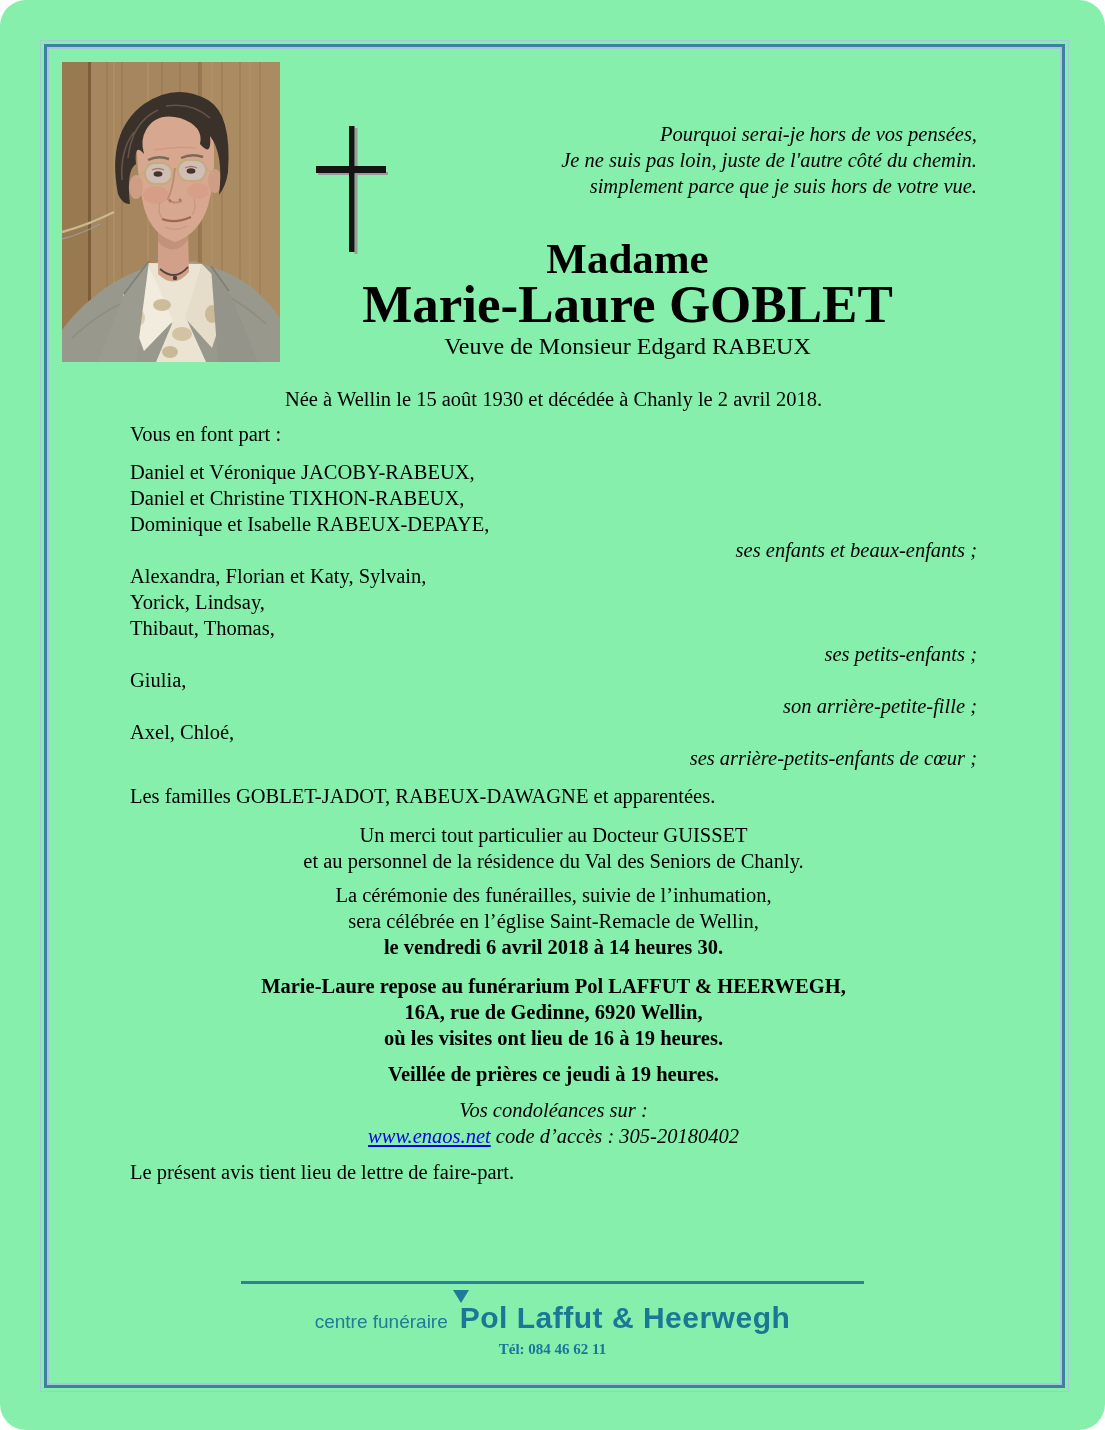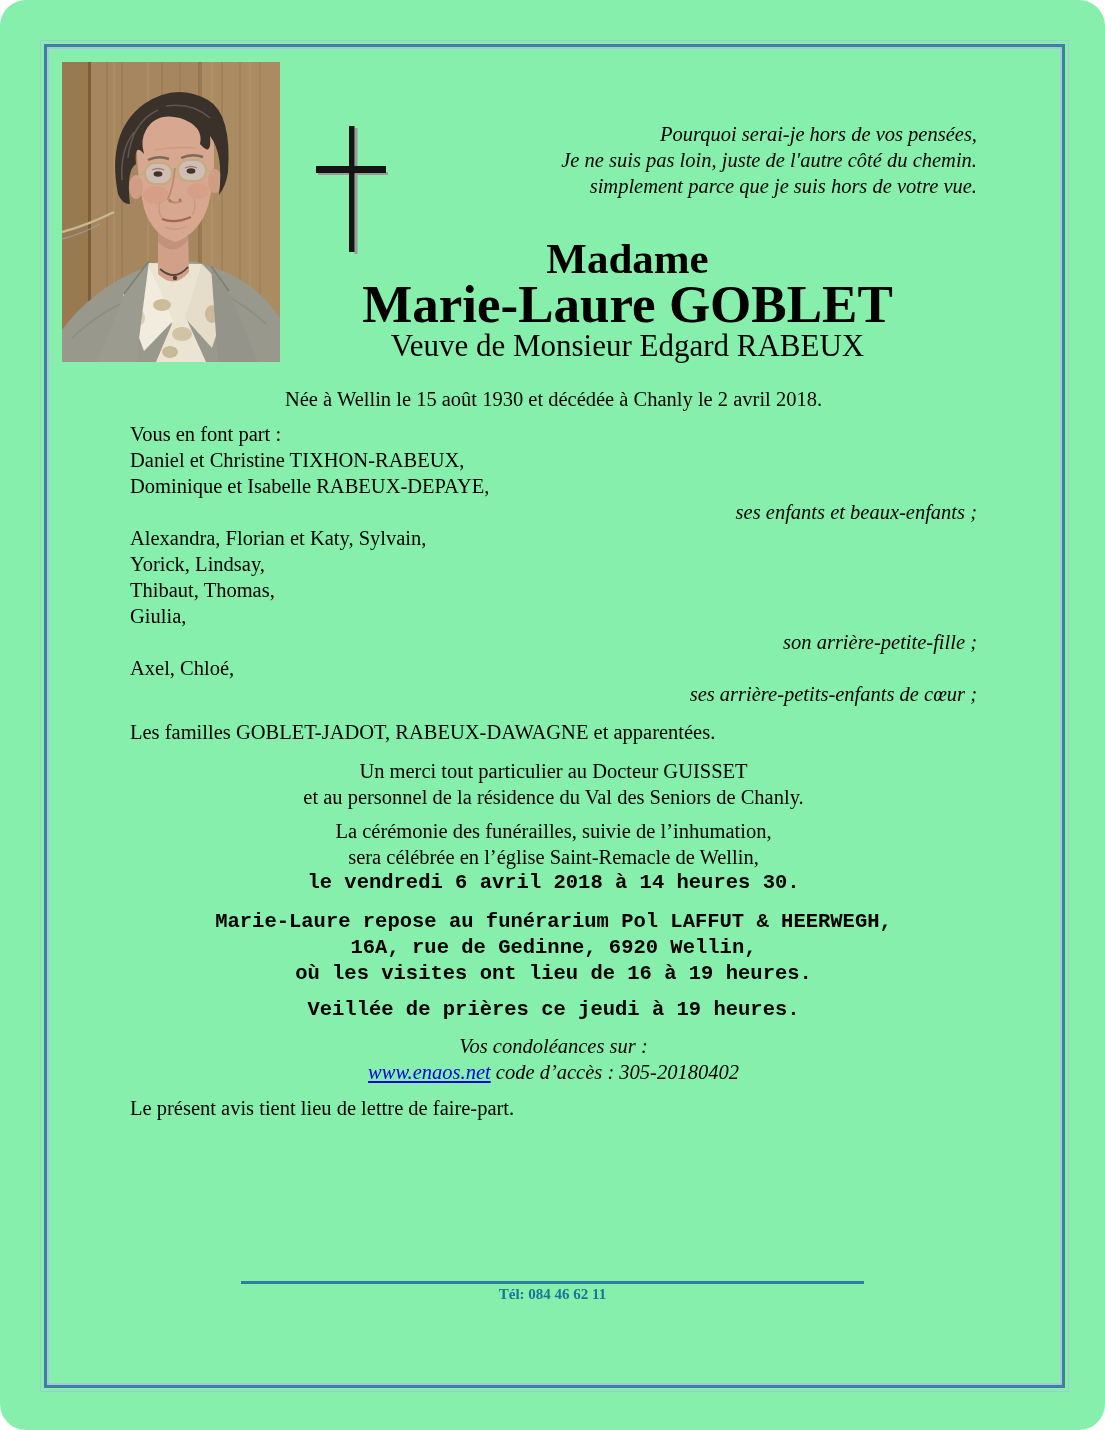--- a/index.html
+++ b/index.html
@@ -35,29 +35,29 @@
     font-style:italic;
     font-size:20.5px;line-height:26px;
     white-space:nowrap;
   }
   .titles{
     position:absolute;left:195px;top:236px;width:865px;
     text-align:center;
   }
   .titles .t1{font-size:43px;font-weight:bold;line-height:45px;margin:0;}
   .titles .t2{font-size:53px;font-weight:bold;line-height:46px;margin:0;}
-  .titles .t3{font-size:31px;font-weight:normal;line-height:38px;margin:0;}
+  .titles .t3{font-size:24px;font-weight:normal;line-height:38px;margin:0;}
   .body{
     position:absolute;left:130px;right:128px;top:380px;
     font-size:20.5px;line-height:26px;margin-top:6px;
   }
   .body p{margin:0;}
   .ctr{text-align:center;}
   .rgt{text-align:right;font-style:italic;}
-  .bold{font-weight:bold;font-family:Liberation Mono, monospace;}
+  .bold{font-weight:bold;}
   .ital{font-style:italic;}
   .mt8{margin-top:8px!important;}
   .mt9{margin-top:9px!important;}
   .mt10{margin-top:10px!important;}
   .mt12{margin-top:12px!important;}
   .mt13{margin-top:13px!important;}
   .link{color:#0000e0;text-decoration:underline;cursor:pointer;}
   .footer{
     position:absolute;left:0;right:0;top:1281px;
     text-align:center;color:#1f7b99;
@@ -180,27 +180,29 @@
     <p class="t1">Madame</p>
     <p class="t2">Marie-Laure GOBLET</p>
     <p class="t3">Veuve de Monsieur Edgard RABEUX</p>
   </div>
 
   <div class="body">
     <p class="ctr">Née à Wellin le 15 août 1930 et décédée à Chanly le 2 avril 2018.</p>
 
     <p class="mt9">Vous en font part :</p>
 
+    <p class="mt12">Daniel et Véronique JACOBY-RABEUX,</p>
     <p>Daniel et Christine TIXHON-RABEUX,</p>
     <p>Dominique et Isabelle RABEUX-DEPAYE,</p>
     <p class="rgt">ses enfants et beaux-enfants ;</p>
 
     <p>Alexandra, Florian et Katy, Sylvain,</p>
     <p>Yorick, Lindsay,</p>
     <p>Thibaut, Thomas,</p>
+    <p class="rgt">ses petits-enfants ;</p>
 
     <p>Giulia,</p>
     <p class="rgt">son arrière-petite-fille ;</p>
 
     <p>Axel, Chloé,</p>
     <p class="rgt">ses arrière-petits-enfants de cœur ;</p>
 
     <p class="mt12">Les familles GOBLET-JADOT, RABEUX-DAWAGNE et apparentées.</p>
 
     <p class="ctr mt13">Un merci tout particulier au Docteur GUISSET</p>
@@ -218,15 +220,20 @@
     <p class="ctr bold mt10">Veillée de prières ce jeudi à 19 heures.</p>
 
     <p class="ctr ital mt10">Vos condoléances sur :</p>
     <p class="ctr ital"><a class="link">www.enaos.net</a><span> code d’accès : 305-20180402</span></p>
 
     <p class="mt10">Le présent avis tient lieu de lettre de faire-part.</p>
   </div>
 
   <div class="footer">
     <div class="rule"></div>
+    <div class="brand">
+      <span class="brand-marker"></span>
+      <span class="brand-prefix">centre funéraire</span>
+      <span class="brand-name">Pol Laffut &amp; Heerwegh</span>
+    </div>
     <p class="phone">Tél: 084 46 62 11</p>
   </div>
 </div>
 
 </body></html>

